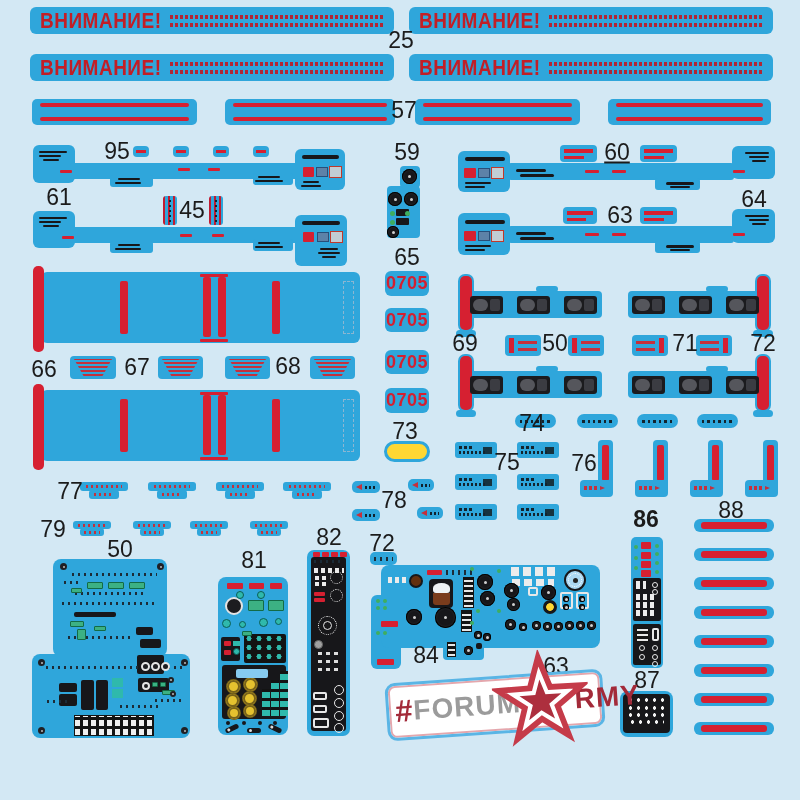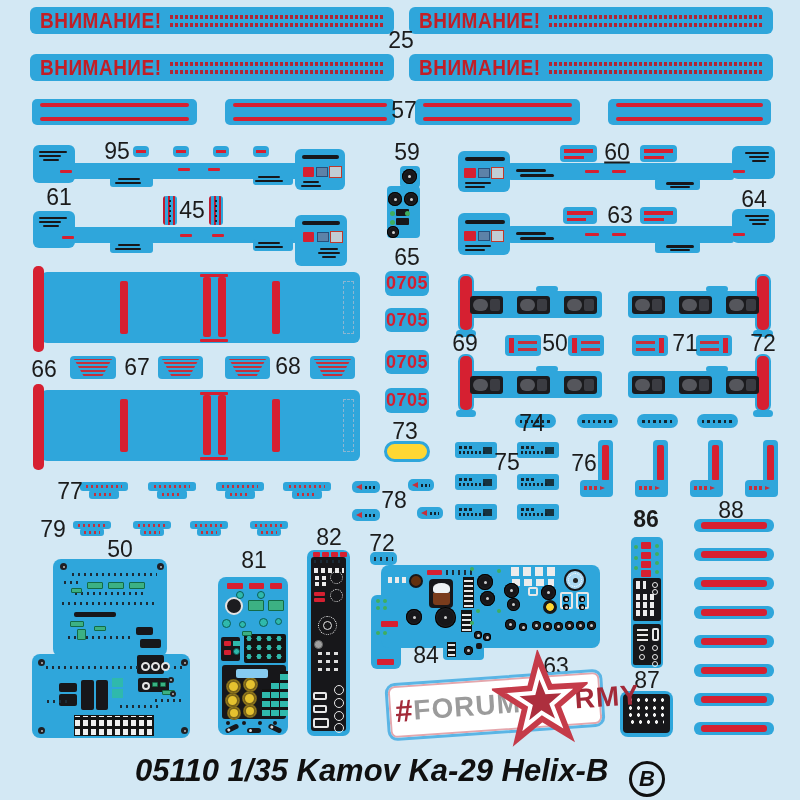--- a/index.html
+++ b/index.html
@@ -120,24 +120,20 @@
 
 <div id="sheet">
   <div class="wm">
     <span class="wm-hash">#</span>
     <span class="wm-forum">FORUM</span>
     <svg viewBox="0 0 100 100">
       <polygon points="50,8 60.6,39.4 93.7,39.8 67.1,59.6 77,91.2 50,72 23,91.2 32.9,59.6 6.3,39.8 39.4,39.4" fill="#ffffff" stroke="#c53b49" stroke-width="6" stroke-miterlimit="10"></polygon>
       <polygon points="50,8 60.6,39.4 93.7,39.8 67.1,59.6 77,91.2 50,72 23,91.2 32.9,59.6 6.3,39.8 39.4,39.4" transform="translate(25,27) scale(0.5)" fill="#ad2f3e"></polygon>
     </svg>
     <span class="wm-rmy">RMY</span>
-  </div>
-  <div class="caption">
-    <span>05110 1/35 Kamov Ka-29 Helix-B</span>
-    <span class="badge">B</span>
   </div>
 <i class="panel" style="left: 33px; top: 145px; width: 42px; height: 38px; border-radius: 6px;"></i>
     <i class="panel" style="left: 70px; top: 163px; width: 243px; height: 16px; border-radius: 3px;"></i>
     <i class="panel" style="left: 110px; top: 175px; width: 43px; height: 12px; border-radius: 3px;"></i>
     <i class="panel" style="left: 253px; top: 173px; width: 40px; height: 12px; border-radius: 3px;"></i>
     <i class="panel" style="left: 295px; top: 149px; width: 50px; height: 41px; border-radius: 6px;"></i>
     <i class="panel" style="left: 33px; top: 211px; width: 42px; height: 37px; border-radius: 6px;"></i>
     <i class="panel" style="left: 70px; top: 227px; width: 243px; height: 16px; border-radius: 3px;"></i>
     <i class="panel" style="left: 110px; top: 241px; width: 43px; height: 12px; border-radius: 3px;"></i>
     <i class="panel" style="left: 253px; top: 239px; width: 40px; height: 12px; border-radius: 3px;"></i>

